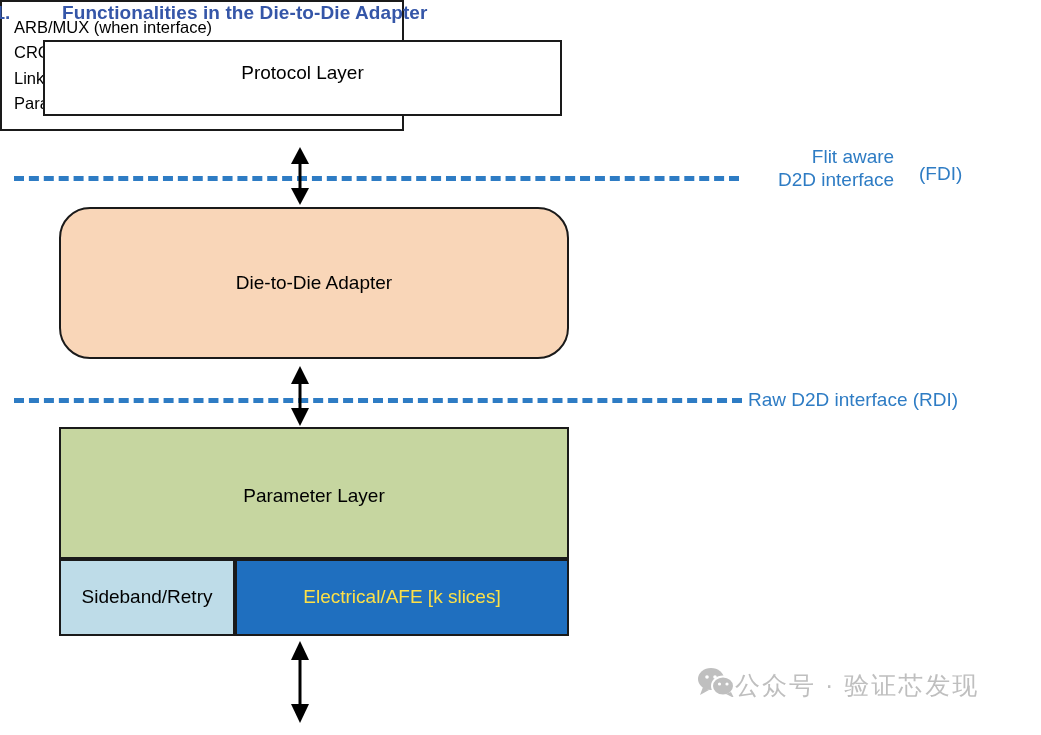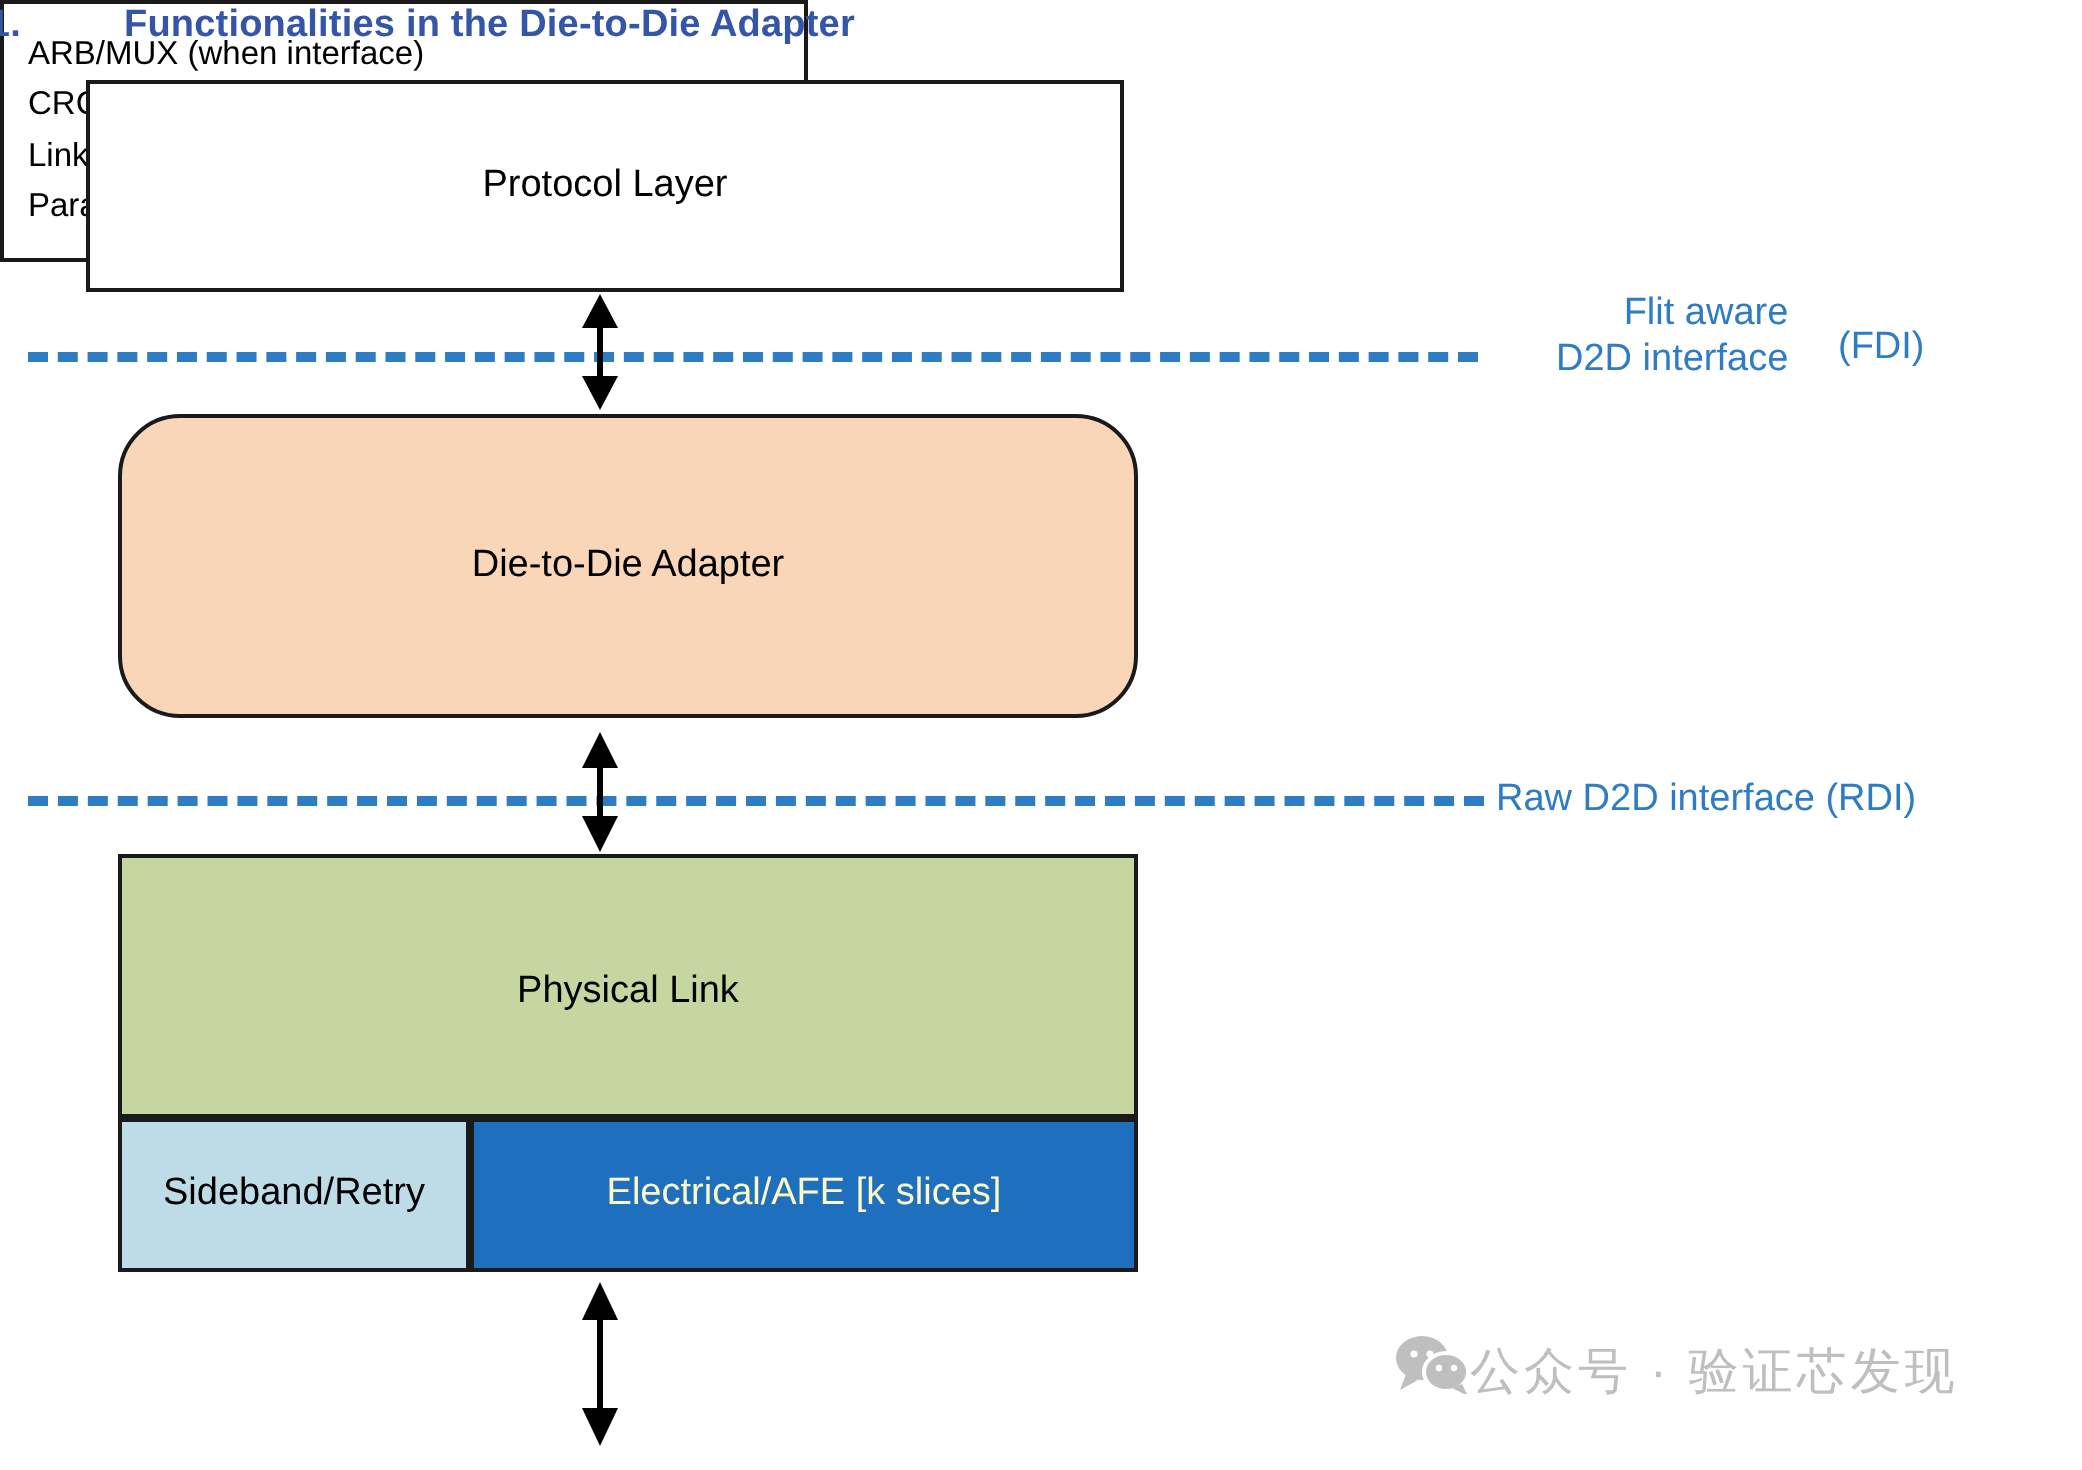--- a/index.html
+++ b/index.html
@@ -50,24 +50,24 @@
     text-align: center;
     color: #000000;
     font-size: 19px;
     line-height: 1.18;
   }
 
   #protocol-layer {
     left: 43px;
     top: 40px;
     width: 519px;
-    height: 106px;
+    height: 76px;
     background: #ffffff;
     align-items: flex-start;
-    padding-top: 40px;
+    padding-top: 20px;
   }
 
   #d2d-adapter {
     left: 59px;
     top: 207px;
     width: 510px;
     height: 152px;
     background: #F9D6B8;
     border-radius: 31px;
   }
@@ -91,21 +91,21 @@
     flex-direction: row;
     line-height: 1.28;
   }
 
   #electrical-afe {
     left: 235px;
     top: 559px;
     width: 334px;
     height: 77px;
     background: #1F6FBF;
-    color: #fef9c3;
+    color: #fde047;
   }
 
   #features-box {
     left: 583px;
     top: 222px;
     width: 404px;
     height: 131px;
     background: #ffffff;
     border: 2px solid #1a1a1a;
     box-sizing: border-box;
@@ -233,21 +233,21 @@
     <svg width="26" height="100%" viewBox="0 0 26 60" preserveAspectRatio="none">
       <line x1="13" y1="6" x2="13" y2="54" stroke="#000000" stroke-width="3"></line>
       <polygon points="13,0 4,18 22,18" fill="#000000"></polygon>
       <polygon points="13,60 4,42 22,42" fill="#000000"></polygon>
     </svg>
   </div>
 
   <div class="iface-label" id="rdi-label">Raw D2D interface (RDI)</div>
 
   <div class="box" id="physical-layer">
-    <span>Physical Link</span>
+    <span>Parameter Layer</span>
   </div>
 
   <div class="box" id="sideband-global">
     <span>Sideband/</span>
     <span>Retry</span>
   </div>
 
   <div class="box" id="electrical-afe">
     <span>Electrical/AFE [k slices]</span>
   </div>

